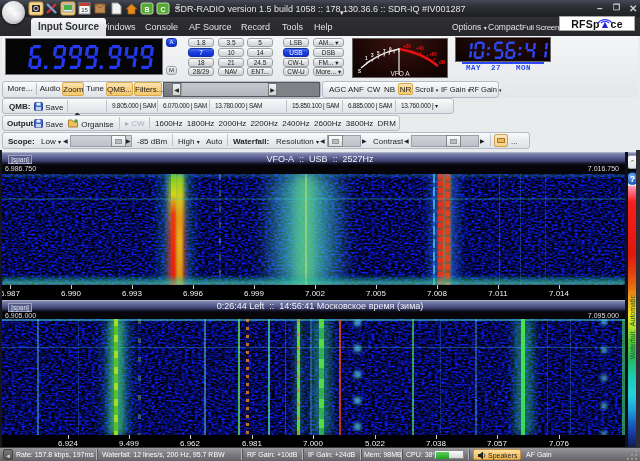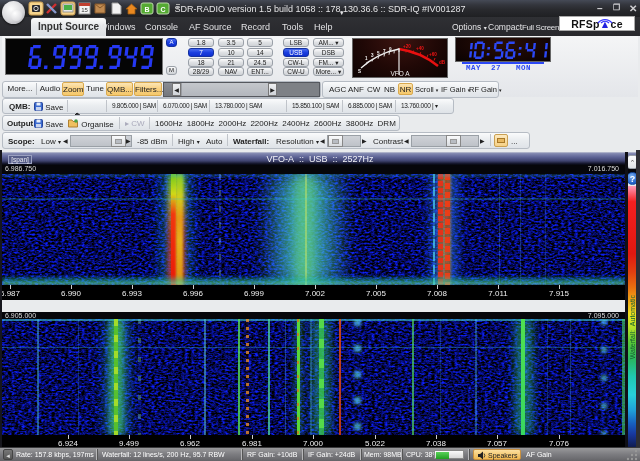--- a/index.html
+++ b/index.html
@@ -403,21 +403,25 @@
       <span class="slab" style="left:252px">6.999</span>
       <span class="tick" style="left:313px"></span>
       <span class="slab" style="left:313px">7.002</span>
       <span class="tick" style="left:374px"></span>
       <span class="slab" style="left:374px">7.005</span>
       <span class="tick" style="left:435px"></span>
       <span class="slab" style="left:435px">7.008</span>
       <span class="tick" style="left:496px"></span>
       <span class="slab" style="left:496px">7.011</span>
       <span class="tick" style="left:557px"></span>
-      <span class="slab" style="left:557px">7.915</span>
+      <span class="slab" style="left:557px">7.014</span>
+    </div>
+ <div id="hdr2" class="wfhdr" style="top:300px;height:12px">
+      <span class="spanbox">[span]</span>
+      <div style="text-align:center;padding-top:1px">0:26:44 Left&nbsp;&nbsp;::&nbsp;&nbsp;14:56:41 Московское время (зима)</div>
     </div>
  <div class="lblrow" style="top:312px;height:7px">
       <span style="position:absolute;left:3px">6.905.000</span>
       <span style="position:absolute;right:17px">7.095.000</span>
     </div>
  <div id="wf2" class="abs" style="left:2px;top:319px;width:623px;height:116px;background:#03103a;overflow:hidden">
   <svg width="623" height="116" style="position:absolute;left:0;top:0">
    <filter id="nz2" x="0" y="0" width="100%" height="100%" color-interpolation-filters="sRGB">
     <feTurbulence type="fractalNoise" baseFrequency="0.30 0.55" numOctaves="2" seed="23" stitchTiles="stitch"></feTurbulence>
     <feColorMatrix type="matrix" values="0 0 0.10 0 -0.03  0 0 0.30 0 -0.11  0 0 2.30 0 -0.80  0 0 0 0 1"></feColorMatrix>

